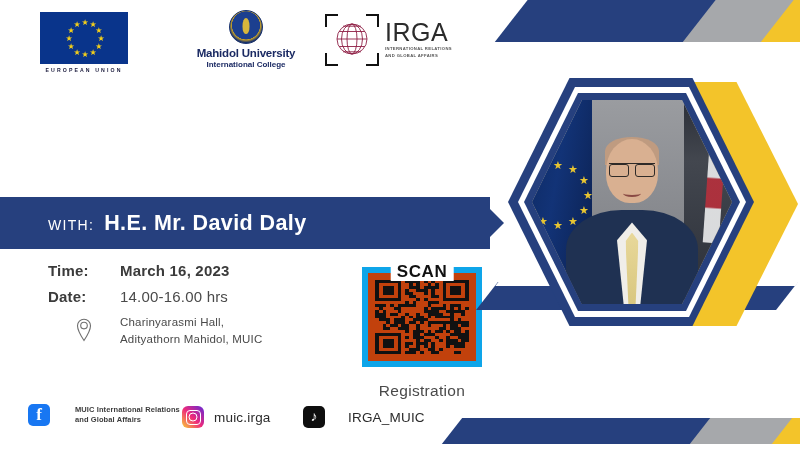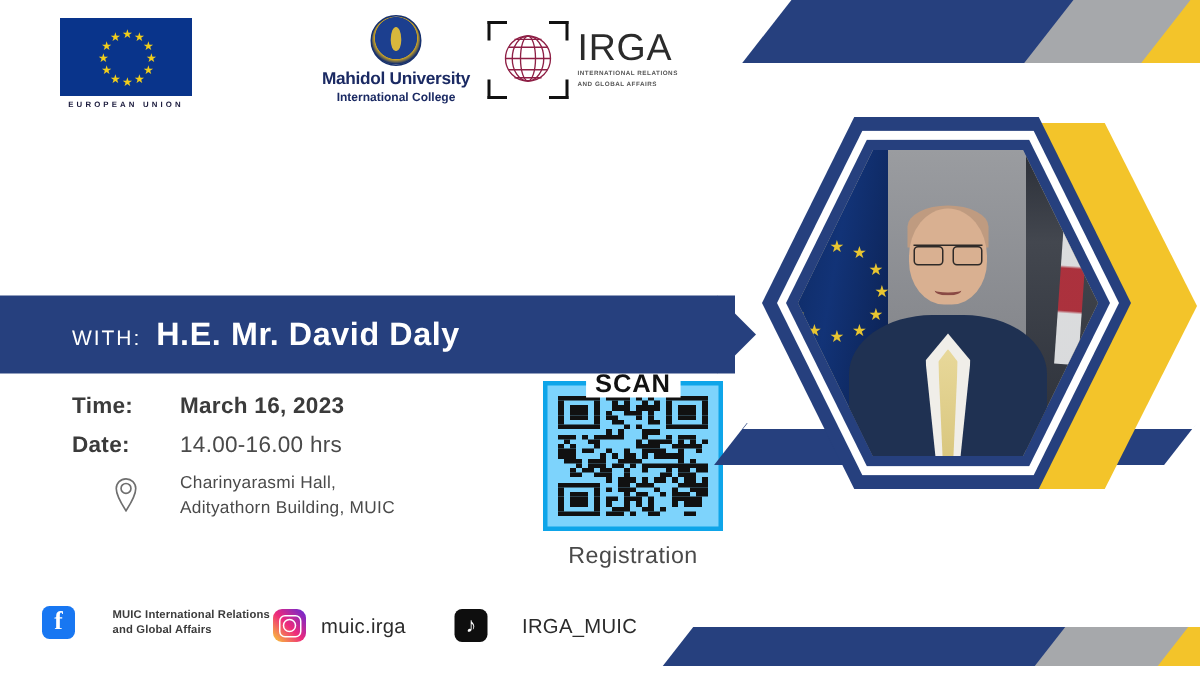--- a/index.html
+++ b/index.html
@@ -67,21 +67,21 @@
   }
   .eu-star {
     position:absolute; color:#f2ce1b; font-size:8px; line-height:8px;
     width:8px; height:8px; text-align:center;
   }
   .eu-caption {
     margin-top:3px; font-size:5.2px; letter-spacing:2.1px; color:#1a1a3c;
     font-weight:700; text-align:center; width:88px;
   }
 
-  .mahidol-logo { position:absolute; left:200px; top:2px; width:128px; text-align:center; }
+  .mahidol-logo { position:absolute; left:182px; top:2px; width:128px; text-align:center; }
   .mahidol-emblem {
     width:34px; height:34px; border-radius:50%;
     background:radial-gradient(circle at 50% 45%, #1c3f8f 0%, #1c3f8f 58%, #c9a227 60%, #16306e 72%, #c9a227 82%, #16306e 100%);
     margin:0 auto 3px; position:relative;
     border:1px solid #16306e;
   }
   .mahidol-emblem::after {
     content:""; position:absolute; left:50%; top:22%;
     transform:translateX(-50%);
     width:7px; height:16px; border-radius:50% 50% 45% 45%;
@@ -148,23 +148,23 @@
   }
   .det-value-bold { font-size:15px; font-weight:700; color:#3b3b3b; letter-spacing:0.2px; }
   .det-value { font-size:15px; font-weight:400; color:#4a4a4a; letter-spacing:0.2px; }
   .venue-row { display:flex; align-items:flex-start; margin-top:6px; }
   .pin-wrap { width:72px; display:flex; justify-content:center; padding-top:4px; }
   .venue-text { font-size:11.5px; line-height:17px; color:#4a4a4a; letter-spacing:0.2px; }
 
   
   .qr-block { position:absolute; left:352px; top:252px; width:140px; text-align:center; }
   .qr-frame {
-    position:relative; width:120px; height:100px; margin:2px auto;
-    border:3px solid #0ea5e9; padding:7px;
-    background:#7dd3fc;
+    position:relative; width:120px; height:100px; margin:15px auto;
+    border:6px solid #0ea5e9; padding:7px;
+    background:#c2410c;
   }
   .scan-label {
     position:absolute; top:-11px; left:50%; transform:translateX(-50%);
     background:#fff; padding:0 6px;
     font-size:17px; font-weight:700; letter-spacing:0.6px; color:#111;
     line-height:19px;
   }
   .qr-grid {
     width:100%; height:100%;
     display:grid;
@@ -403,21 +403,21 @@
     </div>
     <div class="venue-row">
       <span class="pin-wrap">
         <svg width="18" height="24" viewBox="0 0 18 24">
           <path d="M9 1.2c-3.6 0-6.5 2.9-6.5 6.5 0 4.9 6.5 14.8 6.5 14.8s6.5-9.9 6.5-14.8c0-3.6-2.9-6.5-6.5-6.5z" fill="none" stroke="#6f6f6f" stroke-width="1.1"></path>
           <circle cx="9" cy="7.6" r="3.3" fill="none" stroke="#6f6f6f" stroke-width="1.1"></circle>
         </svg>
       </span>
       <span class="venue-text">
         <span>Charinyarasmi Hall,</span><br>
-        <span>Adityathorn Building, MUIC</span>
+        <span>Adityathorn Mahidol, MUIC</span>
       </span>
     </div>
   </div>
 
   <div class="qr-block">
     <div class="qr-frame">
       <div class="scan-label">SCAN</div>
       <div class="qr-grid" id="qr-grid">
           <span></span>
           <span></span>

